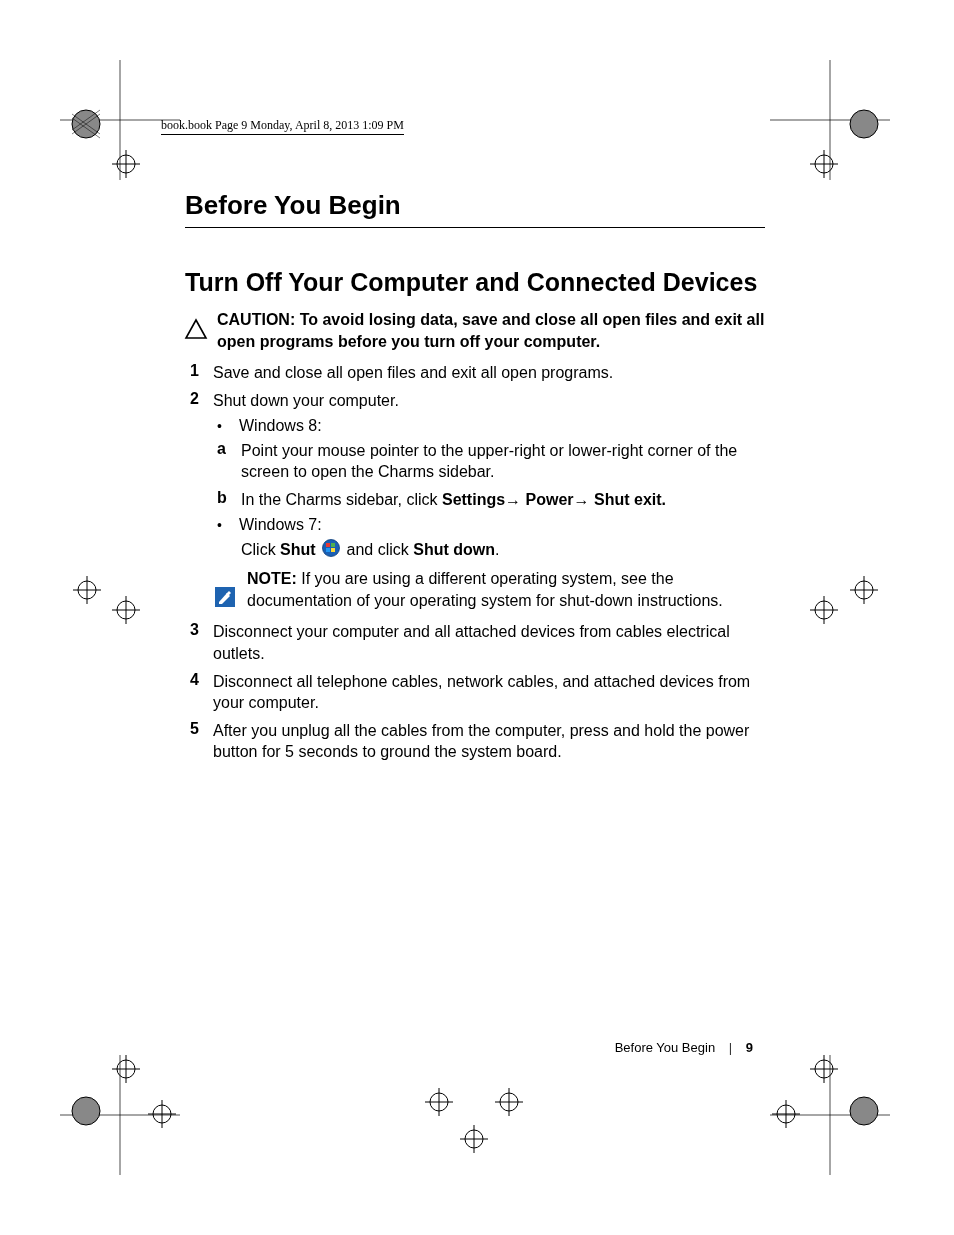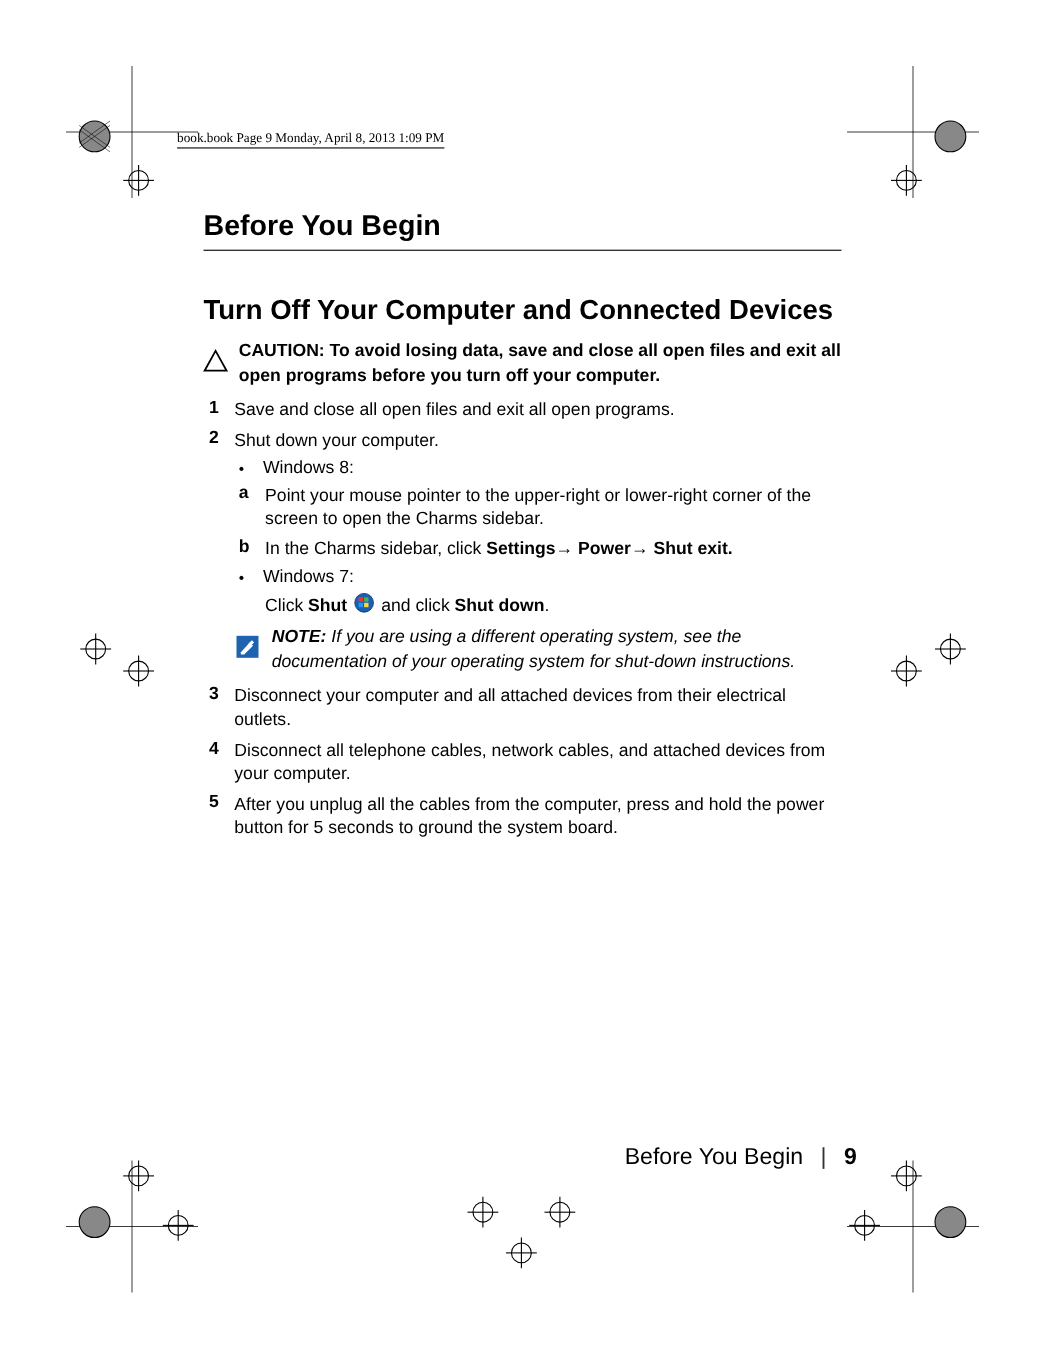--- a/index.html
+++ b/index.html
@@ -101,39 +101,38 @@
     margin-left: 30px;
     line-height: 1.35;
     margin-bottom: 10px;
     margin-top: 8px;
   }
   .note-row {
     display: flex;
     gap: 12px;
     margin-left: 30px;
     margin-bottom: 10px;
-    align-items: center;
-    font-style: italic;
+    align-items: flex-end;
   }
   .note-text { flex: 1; line-height: 1.35; }
   .inline-icon {
     display: inline-block;
     vertical-align: middle;
     margin: 0 2px;
   }
   b { font-weight: 700; }
 
   
   .footer {
     position: absolute;
-    left: 199px;
+    left: 173px;
     width: 580px;
     top: 1040px;
     text-align: right;
-    font-size: 21px;
+    font-size: 13px;
   }
   .footer .sep { margin: 0 10px; color: #333; }
   .footer .pagenum { font-weight: 700; }
 
   
   .crop-layer { position: absolute; inset: 0; pointer-events: none; }
   .crop-layer svg { position: absolute; }
 
   
   svg { overflow: visible; }
@@ -213,21 +212,21 @@
         <path d="M14 4 L16 6 L13 9 L11 7 Z" fill="#fff"></path>
       </svg>
     </span>
     <div class="note-text">
       <b>NOTE:</b><span> If you are using a different operating system, see the documentation of your operating system for shut-down instructions.</span>
     </div>
   </div>
 
   <div class="ol-num">
     <span class="num">3</span>
-    <span class="txt">Disconnect your computer and all attached devices from their electrical outlets.</span>
+    <span class="txt">Disconnect your computer and all attached devices from cables electrical outlets.</span>
   </div>
 
   <div class="ol-num">
     <span class="num">4</span>
     <span class="txt">Disconnect all telephone cables, network cables, and attached devices from your computer.</span>
   </div>
 
   <div class="ol-num">
     <span class="num">5</span>
     <span class="txt">After you unplug all the cables from the computer, press and hold the power button for 5 seconds to ground the system board.</span>

